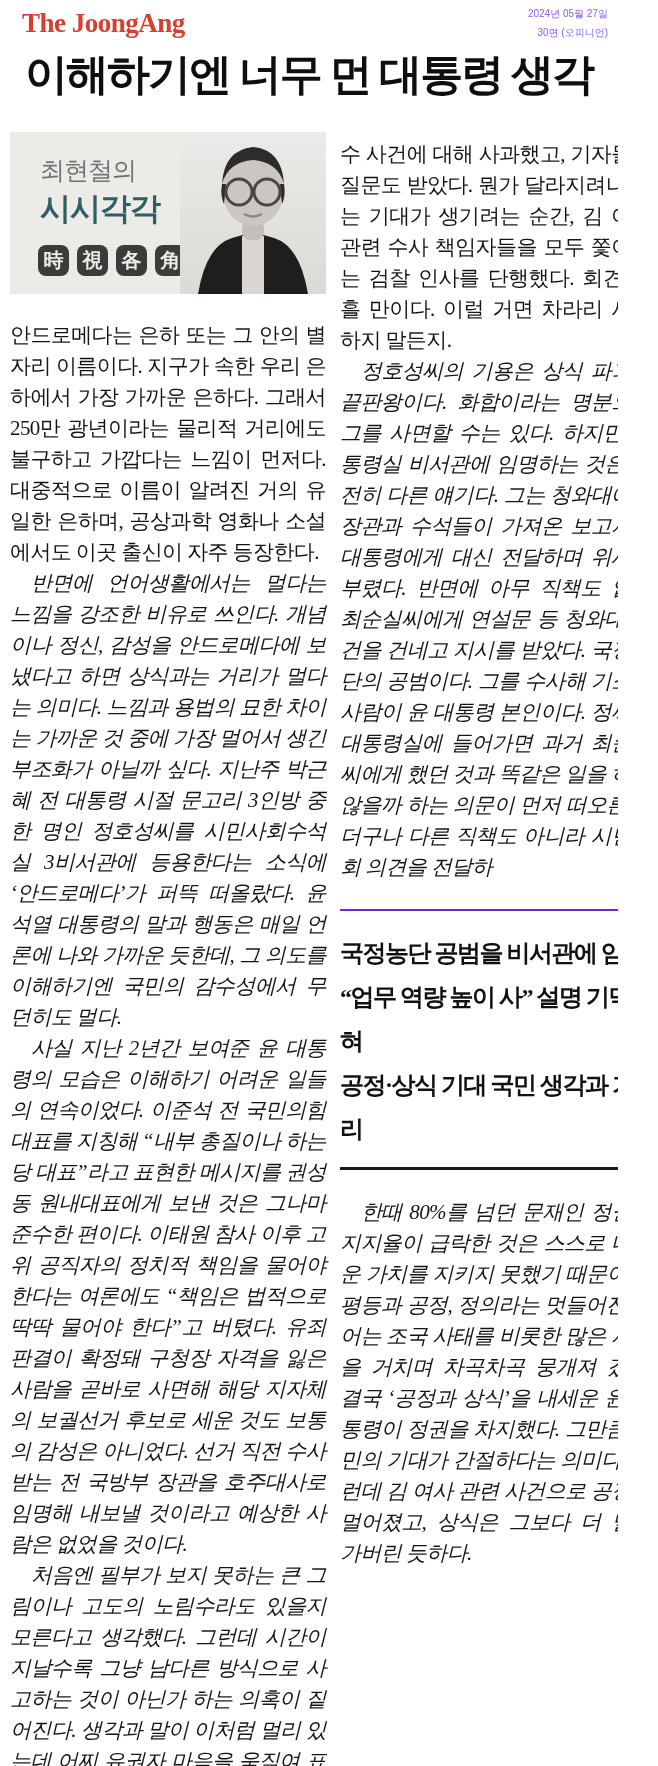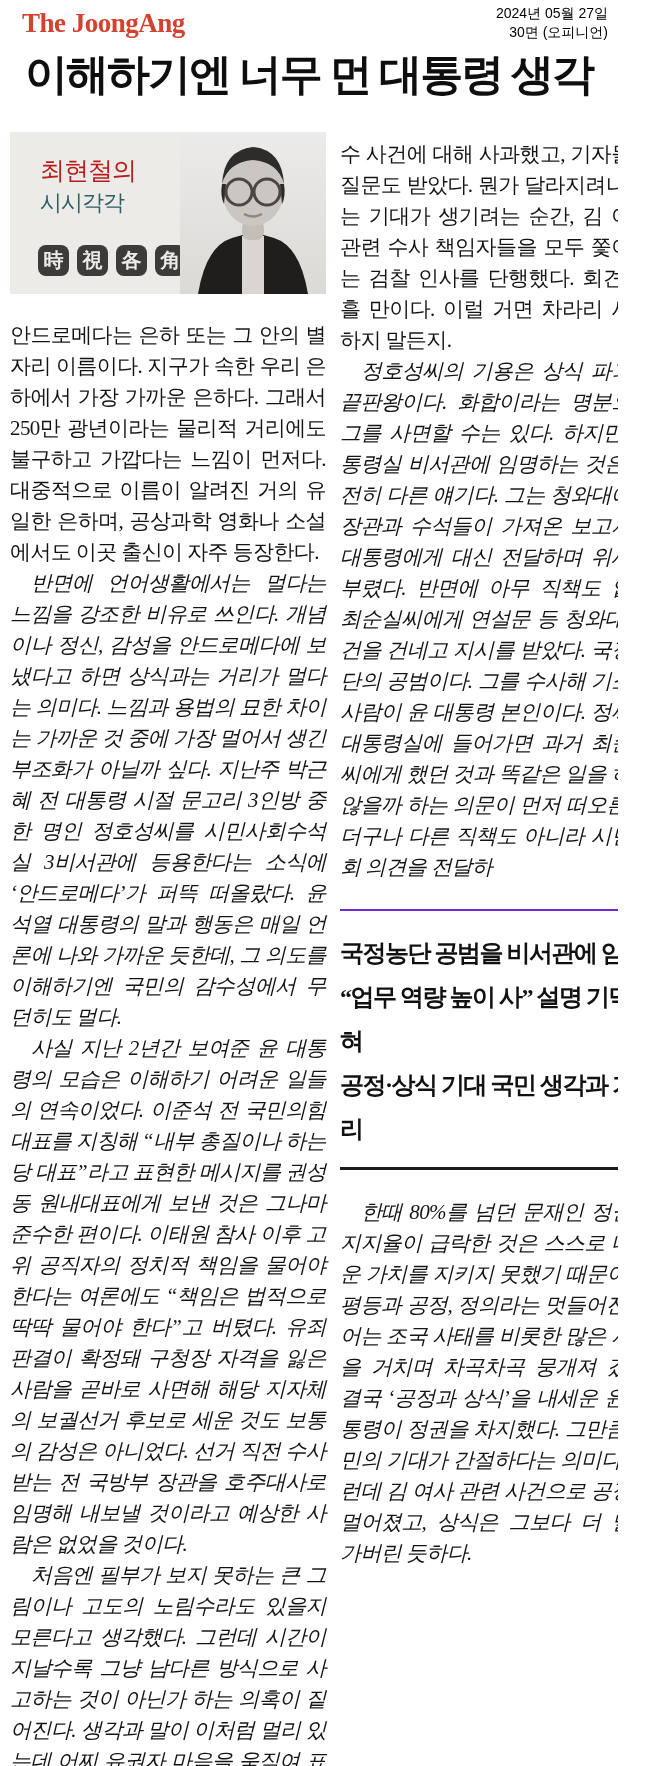--- a/index.html
+++ b/index.html
@@ -9,40 +9,40 @@
   }
   
   .logo {
     position:absolute; left:22px; top:8px;
     font-family:"Liberation Serif","DejaVu Serif",serif;
     font-weight:bold; font-size:27px; color:#d6402e; letter-spacing:-0.5px;
   }
   .dateblock {
     position:absolute; right:10px; top:4px; text-align:right;
     font-family:"Liberation Sans","DejaVu Sans",sans-serif;
-    font-size:14px; line-height:19px; color:#000000;
+    font-size:10px; line-height:19px; color:#8b5cf6;
   }
   .headline {
     position:absolute; left:0; top:46px; width:100%; text-align:center;
     font-size:43px; font-weight:600; color:#0e0e0e; letter-spacing:-2px;
   }
   
   .author-box {
     position:absolute; left:10px; top:132px; width:316px; height:162px;
     background:#edebe8; overflow:hidden;
   }
   .author-name {
     position:absolute; left:30px; top:22px;
     font-family:"Liberation Sans","DejaVu Sans",sans-serif;
-    font-size:25px; color:#b91c1c; letter-spacing:-1px;
+    font-size:25px; color:#737373; letter-spacing:-1px;
   }
   .column-title {
     position:absolute; left:30px; top:56px;
     font-family:"Liberation Sans","DejaVu Sans",sans-serif;
-    font-size:22px; font-weight:normal; color:#2d5f63; letter-spacing:-1px;
+    font-size:31px; font-weight:bold; color:#2d5f63; letter-spacing:-1px;
   }
   .seal-row { position:absolute; left:28px; top:113px; display:flex; gap:8px; }
   .seal {
     width:31px; height:31px; background:#3d3b39; color:#edebe8;
     border-radius:8px; display:flex; align-items:center; justify-content:center;
     font-size:20px; font-weight:bold;
   }
   .photo { position:absolute; right:0; top:0; width:146px; height:162px; }
   
   .col {

